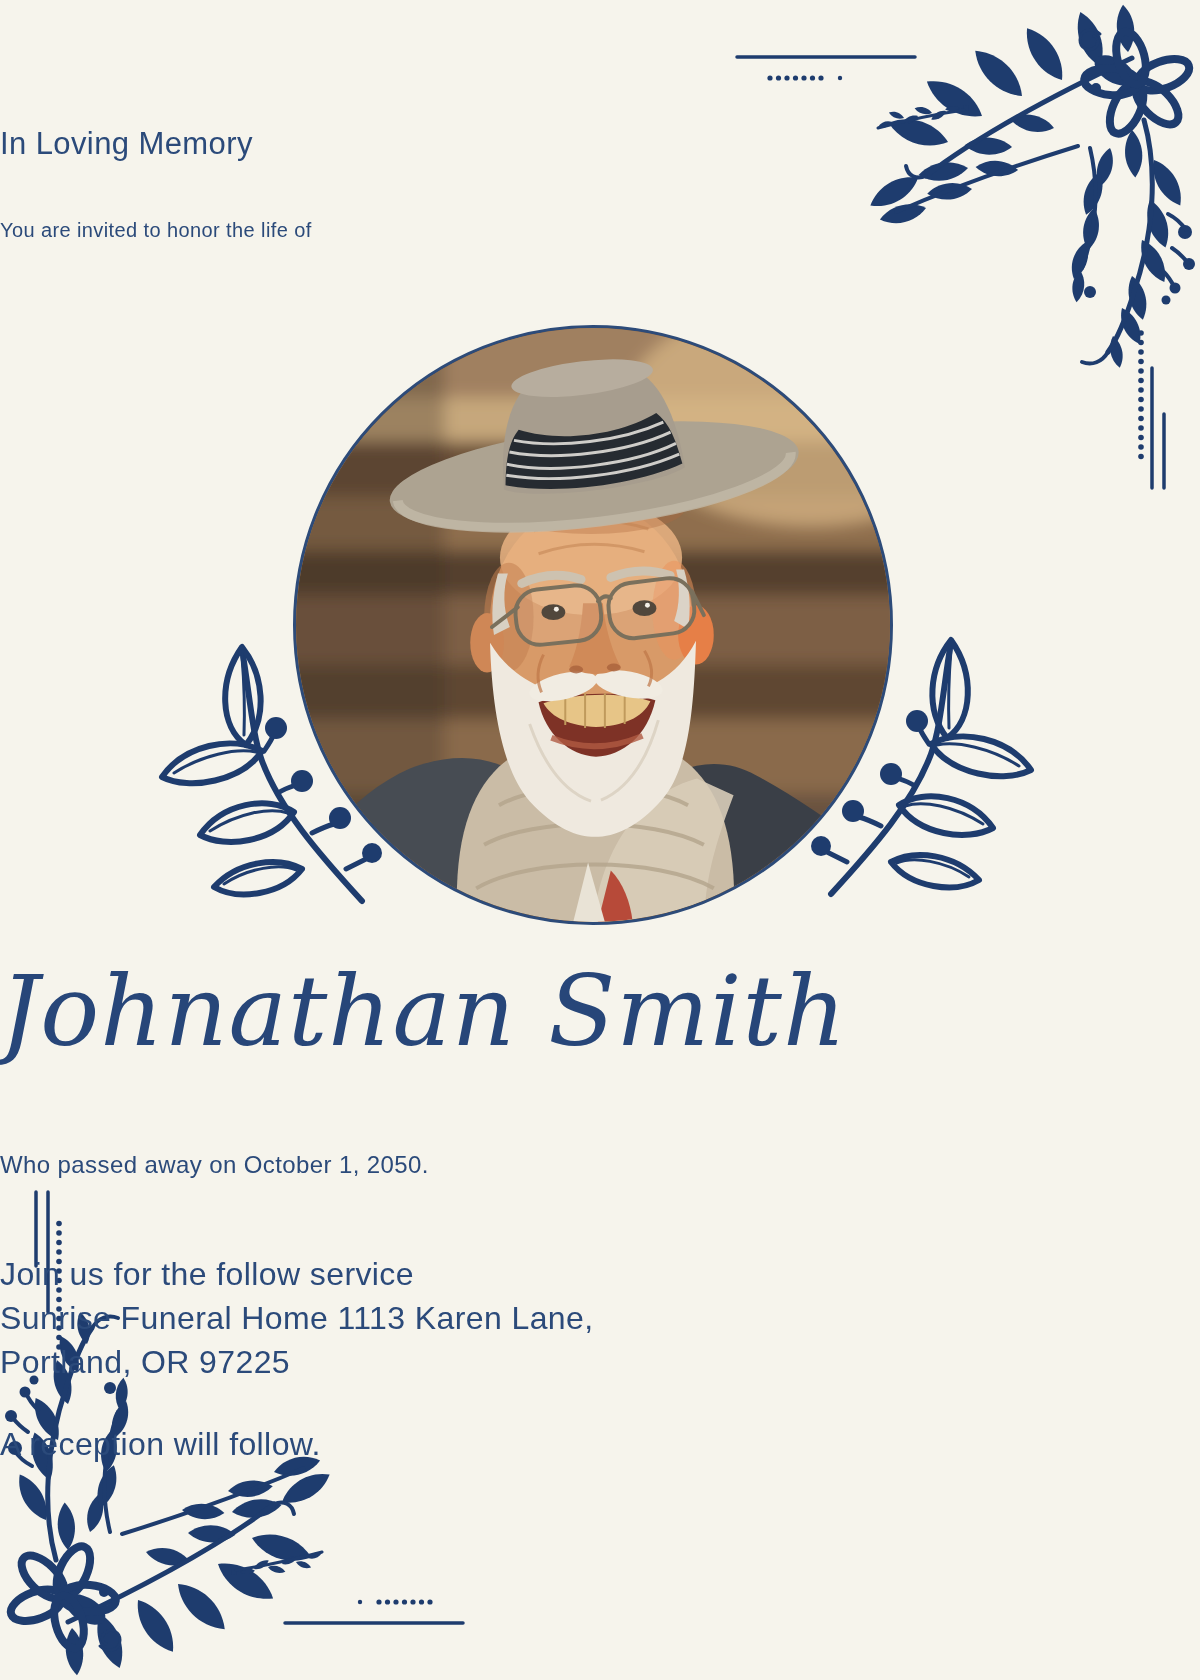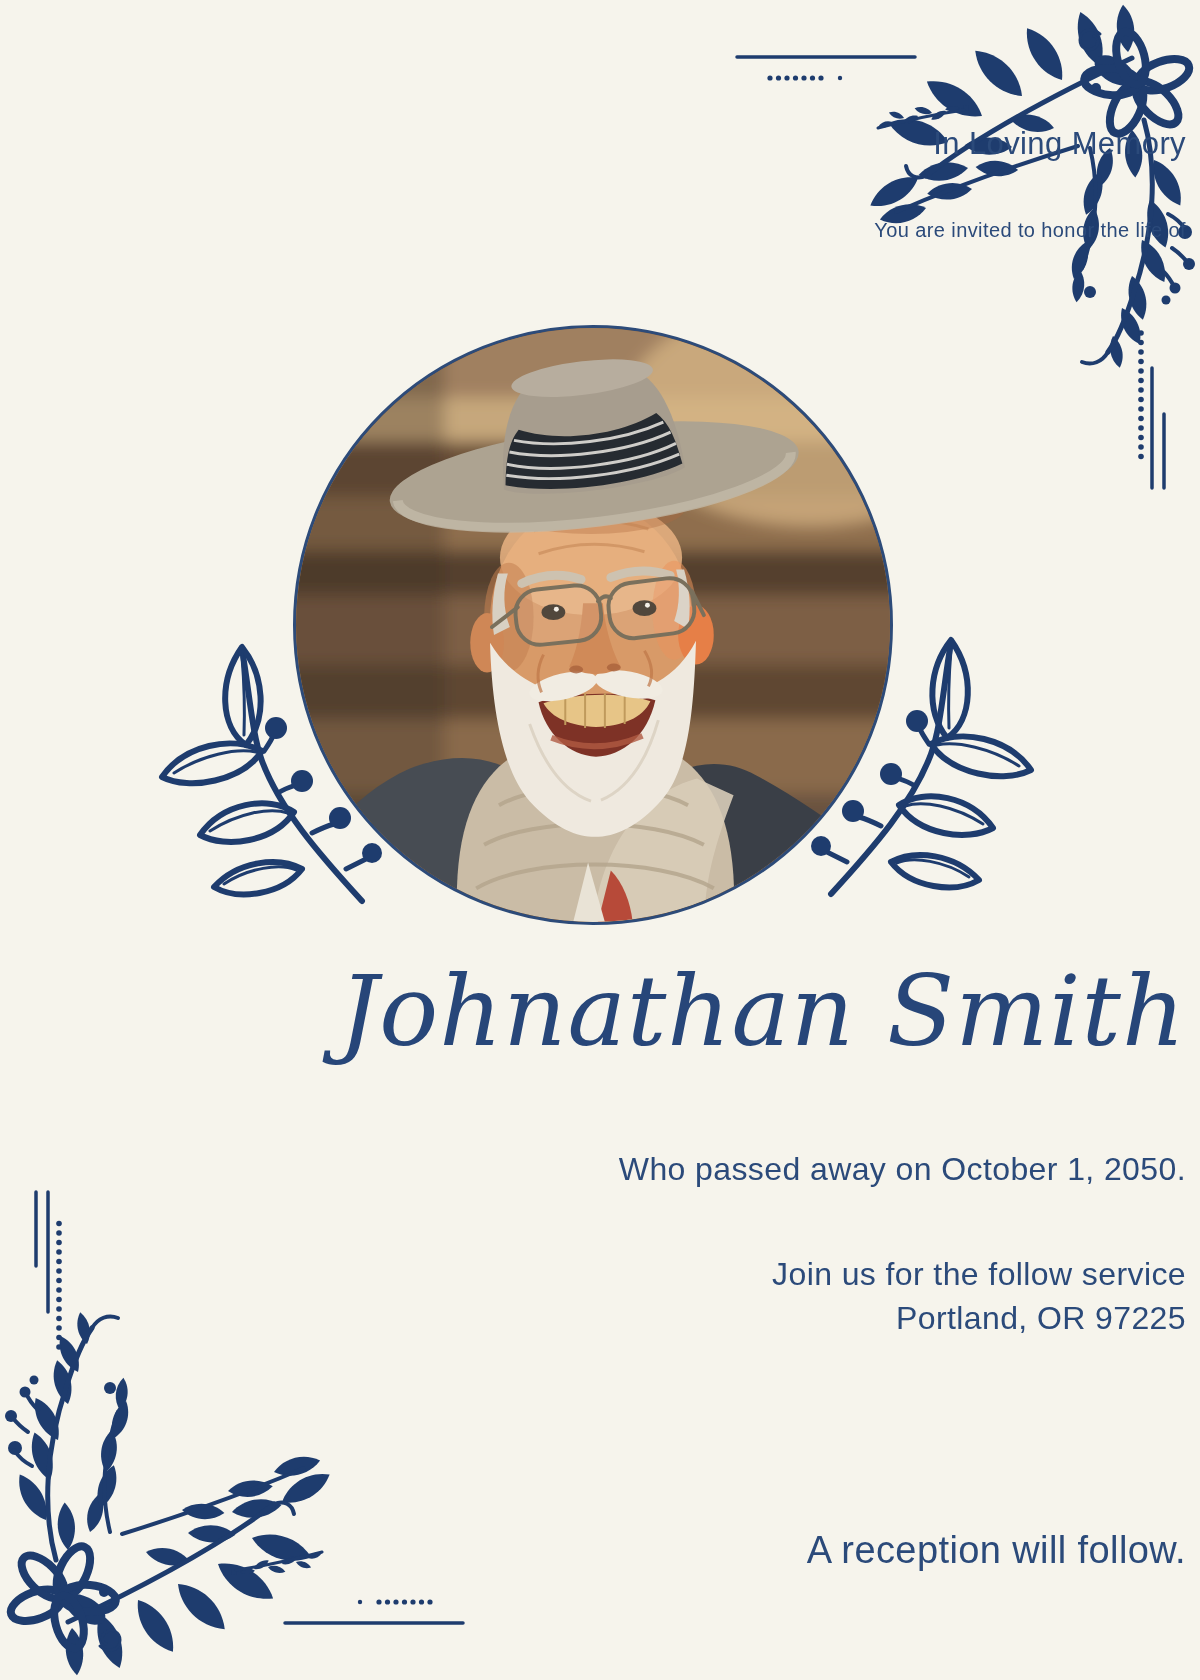--- a/index.html
+++ b/index.html
@@ -1,26 +1,26 @@
 <!DOCTYPE html>
 <html><head>
 <meta charset="utf-8">
 <style>
   *{margin:0;padding:0;box-sizing:border-box}
   html,body{background:#f6f4ec}
   .card{position:relative;width:1200px;height:1680px;background:#f6f4ec;overflow:hidden;
         color:#2b4a7a;font-family:"Liberation Sans",sans-serif}
-  .t{position:absolute;left:0;right:14px;text-align:right;letter-spacing:.4px;color:#2b4a7a}
+  .t{position:absolute;left:0;right:14px;text-align:left;letter-spacing:.4px;color:#2b4a7a}
   .memorial{top:126px;font-size:31px}
   .invite{top:219px;font-size:20px}
   .name{top:954px;font-size:98px;font-family:"DejaVu Serif",serif;font-style:italic;
         font-weight:400;color:#274679;letter-spacing:1px}
-  .passed{top:1151px;font-size:32px}
+  .passed{top:1151px;font-size:24px}
   .service{top:1252px;font-size:32px;line-height:44px}
-  .reception{top:1529px;font-size:38px}
+  .reception{top:1426px;font-size:32px}
   .photo{position:absolute;left:293px;top:325px;width:600px;height:600px;border-radius:50%;
          border:3px solid #2d4b79;overflow:hidden;background:#8a6a4c}
   .photo svg{display:block;width:100%;height:100%}
   .ornament{position:absolute;width:520px;height:490px}
   .orn-tr{left:680px;top:0}
   .orn-bl{left:0;top:1190px;transform:rotate(180deg)}
   .branch{position:absolute;width:250px;height:320px}
   .branch-l{left:150px;top:585px}
   .branch-r{left:793px;top:578px;transform:scaleX(-1)}
 </style>
@@ -376,17 +376,18 @@
       <circle cx="190" cy="233" r="11"></circle>
       <circle cx="222" cy="268" r="10"></circle>
     </g>
   </svg>
 
   <div class="t name">Johnathan Smith</div>
   <div class="t passed">Who passed away on October 1, 2050.</div>
 
   <div class="t service">
     <div>Join us for the follow service</div>
+    <div>Sunrise Funeral Home 1113 Karen Lane,</div>
     <div>Portland, OR 97225</div>
   </div>
 
   <div class="t reception">A reception will follow.</div>
 </div>
 
 </body></html>

